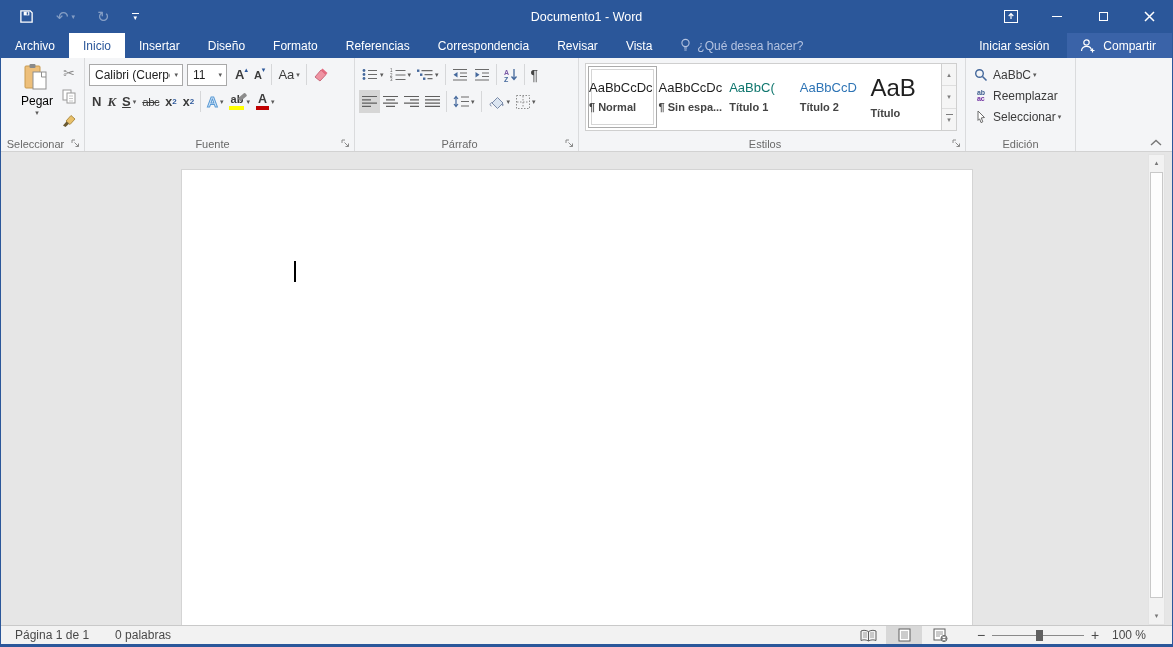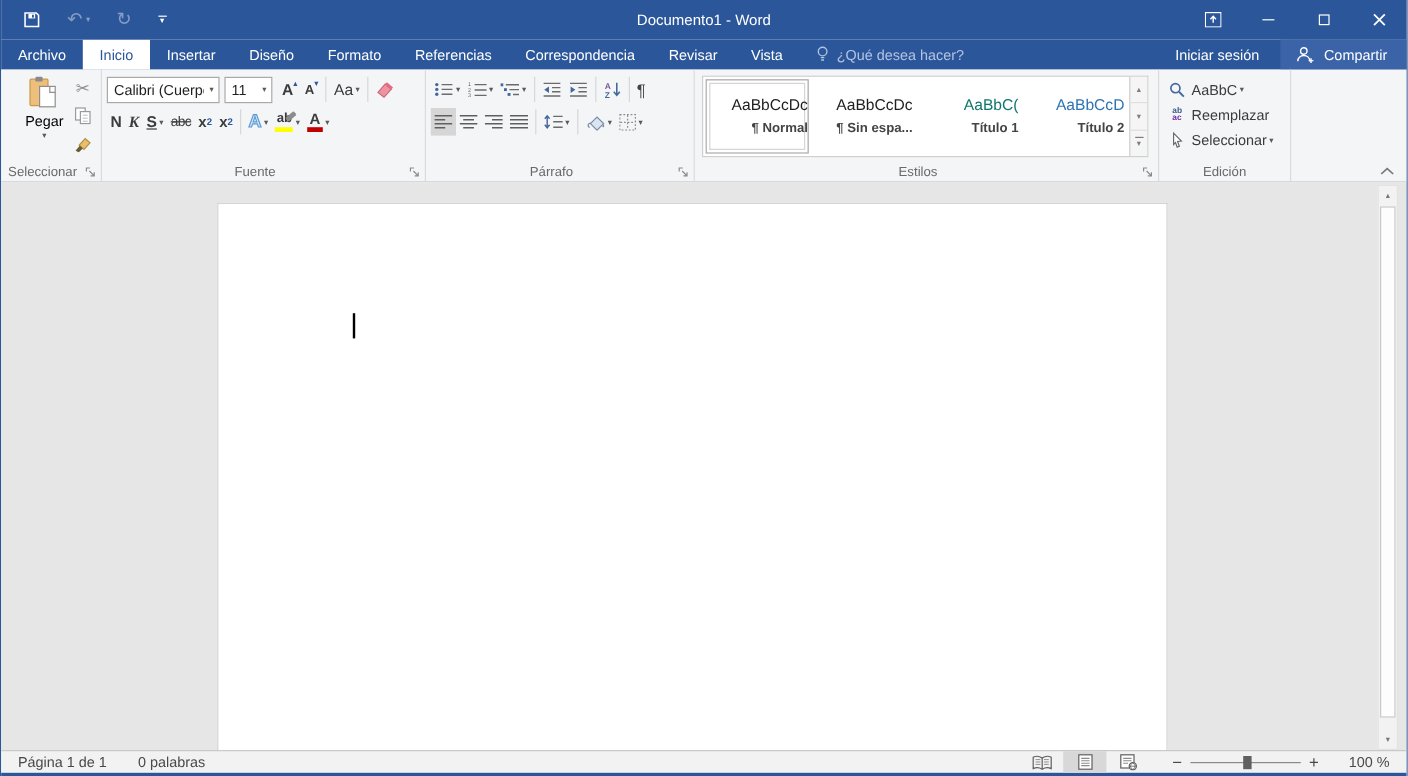--- a/index.html
+++ b/index.html
@@ -77,21 +77,21 @@
   .pen { position:absolute; width:9px; height:4px; background:#8c8c8c; transform:rotate(-40deg); top:1px; right:-3px; border-radius:1px; }
 
   
   .g-para { width:224px; }
   .pilcrow { font-size:14px; color:#444; }
 
   
   .g-styles { width:387px; }
   .gallery { display:flex; background:#fff; border:1px solid #cfcfcf; height:68px; margin:2px 0 0 2px; width:372px; }
   .gal-items { display:flex; flex:1; padding:2px; }
-  .gal-item { flex:1; display:flex; flex-direction:column; align-items:flex-end; justify-content:center; border:2px solid transparent; }
+  .gal-item { flex:1; display:flex; flex-direction:column; align-items:flex-start; justify-content:center; border:2px solid transparent; }
   .gal-item.selected { border:1px solid #ababab; box-shadow:inset 0 0 0 2px #fff, inset 0 0 0 3px #d5d5d5; }
   .gal-prev { line-height:1; white-space:nowrap; }
   .gal-name { font-size:11px; color:#444; margin-top:7px; white-space:nowrap;font-weight:bold; }
   .prev-normal { font-size:13px; color:#1f1f1f; }
   .prev-h1 { font-size:13px; color:#0f766e; }
   .prev-h2 { font-size:13px; color:#2e74b5; }
   .prev-title { font-size:24px; color:#1f1f1f; letter-spacing:0; }
   .gal-scroll { width:15px; border-left:1px solid #cfcfcf; display:flex; flex-direction:column; background:#f5f5f5; }
   .gal-sbtn { flex:1; display:flex; flex-direction:column; align-items:center; justify-content:center; font-size:7px; color:#7d7d7d; border-bottom:1px solid #dedede; }
   .gal-sbtn:last-child { border-bottom:none; }
@@ -117,21 +117,21 @@
   
   .statusbar { height:22px; background:#f2f2f2; border-top:1px solid #c9c9c9; border-bottom:3px solid #2b579a; display:flex; align-items:center; font-size:12px; color:#494949; }
   .sb-left { display:flex; gap:26px; margin-left:14px; }
   .sb-right { margin-left:auto; display:flex; align-items:center; height:100%; }
   .view-btn { width:36px; height:100%; display:flex; align-items:center; justify-content:center; }
   .view-btn.sel { background:#d8d8d8; }
   .zoom-ctl { display:flex; align-items:center; margin-left:12px; }
   .zoom-sign { width:22px; text-align:center; font-size:14px; color:#494949; }
   .zoom-track { position:relative; width:92px; height:1px; background:#8a8a8a; }
   .zoom-thumb { position:absolute; left:44px; top:-5px; width:7px; height:11px; background:#606060; }
-  .zoom-label { width:46px; text-align:right; margin:0 14px 0 6px; }
+  .zoom-label { width:46px; text-align:left; margin:0 14px 0 6px; }
 
   svg { display:block; }
 </style>
 </head>
 <body>
 
 <div class="window">
 
   <div class="titlebar">
     <div class="qat">
@@ -449,20 +449,24 @@
             <span class="gal-name">¶ Sin espa...</span>
           </div>
           <div class="gal-item">
             <span class="gal-prev prev-h1">AaBbC(</span>
             <span class="gal-name">Título 1</span>
           </div>
           <div class="gal-item">
             <span class="gal-prev prev-h2">AaBbCcD</span>
             <span class="gal-name">Título 2</span>
           </div>
+          <div class="gal-item">
+            <span class="gal-prev prev-title">AaB</span>
+            <span class="gal-name">Título</span>
+          </div>
         </div>
         <div class="gal-scroll">
           <span class="gal-sbtn">
             <span>▴</span>
           </span>
           <span class="gal-sbtn">
             <span>▾</span>
           </span>
           <span class="gal-sbtn">
             <span class="bar"></span>

